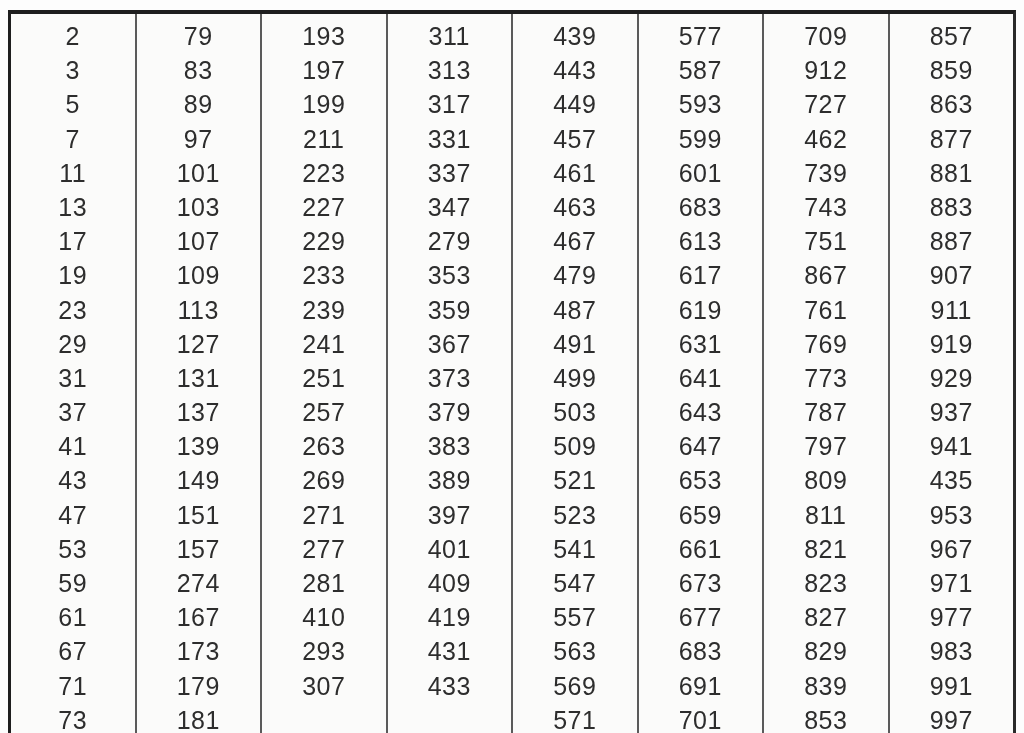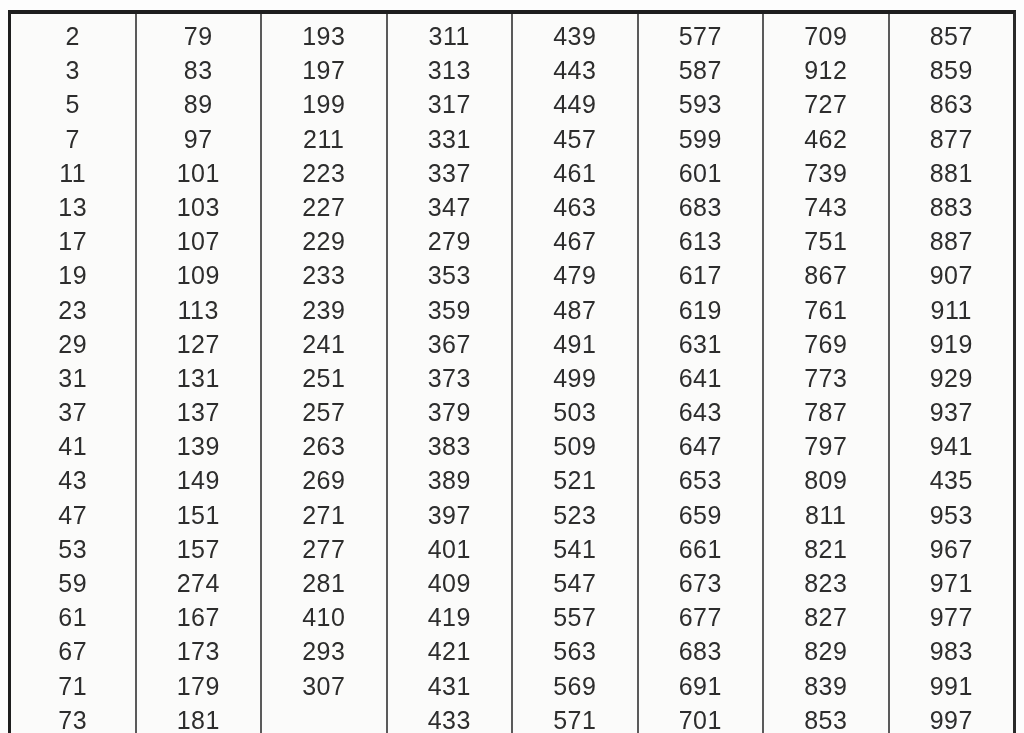--- a/index.html
+++ b/index.html
@@ -132,21 +132,20 @@
       <div class="prime-cell">359</div>
       <div class="prime-cell">367</div>
       <div class="prime-cell">373</div>
       <div class="prime-cell">379</div>
       <div class="prime-cell">383</div>
       <div class="prime-cell">389</div>
       <div class="prime-cell">397</div>
       <div class="prime-cell">401</div>
       <div class="prime-cell">409</div>
       <div class="prime-cell">419</div>
-      <div class="prime-cell">421</div>
       <div class="prime-cell">431</div>
       <div class="prime-cell">433</div>
     </div>
     <div class="prime-col">
       <div class="prime-cell">439</div>
       <div class="prime-cell">443</div>
       <div class="prime-cell">449</div>
       <div class="prime-cell">457</div>
       <div class="prime-cell">461</div>
       <div class="prime-cell">463</div>

